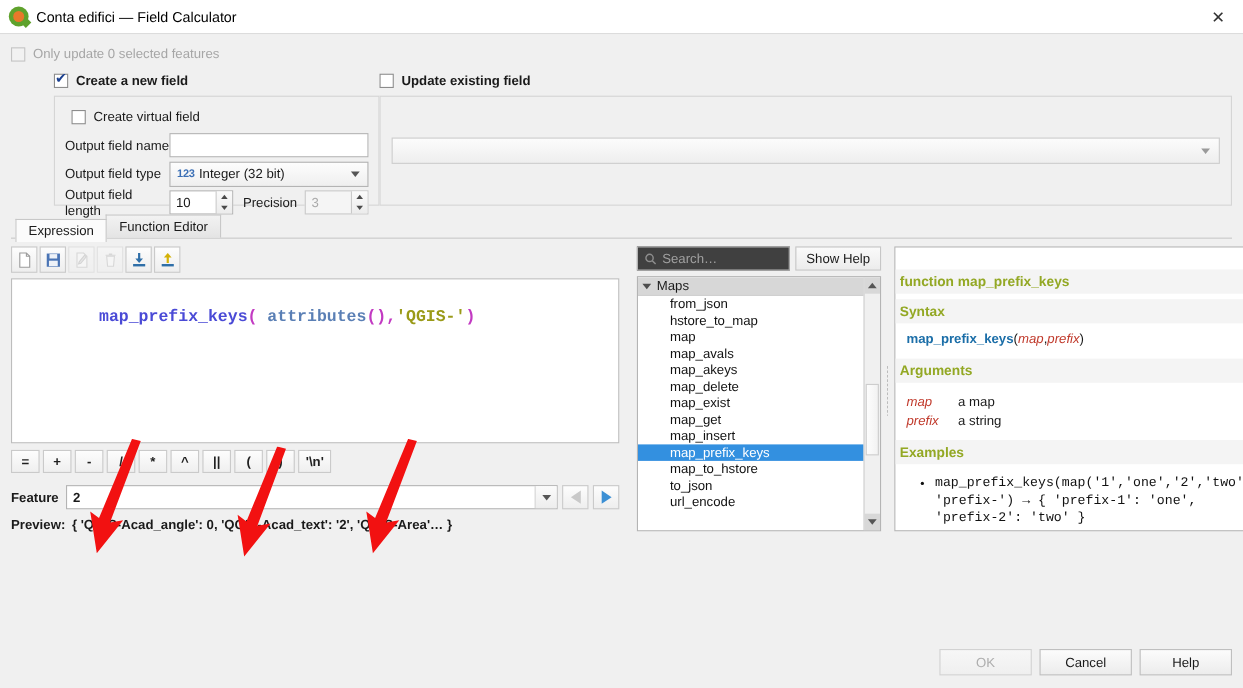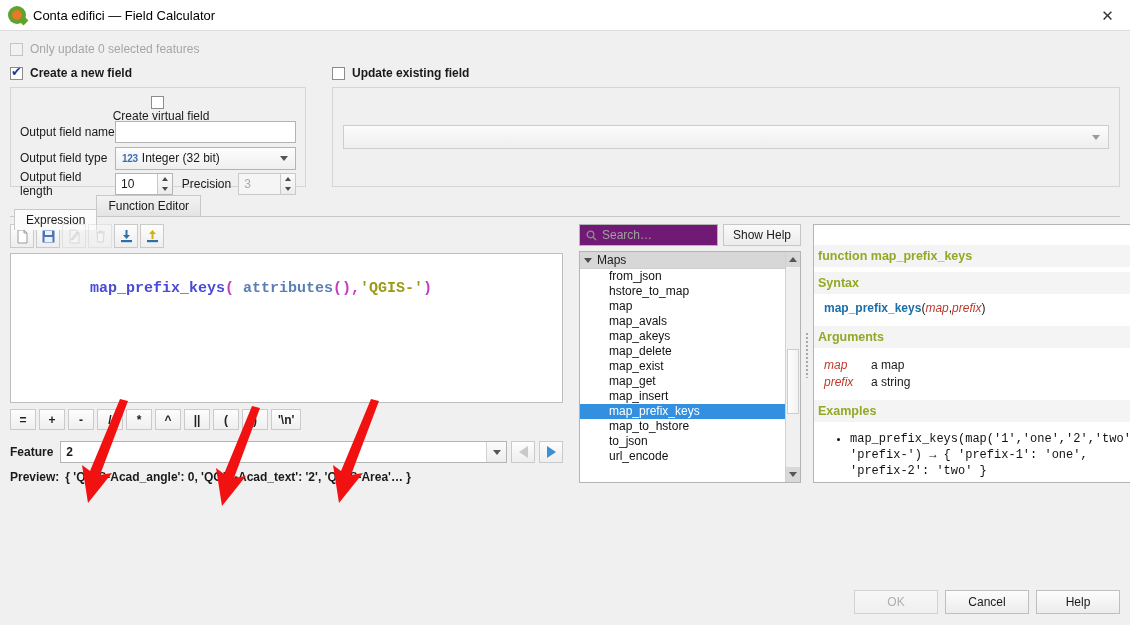--- a/index.html
+++ b/index.html
@@ -47,21 +47,21 @@
   }
   .cbx.disabled{ border-color:#c4c4c4; background:#f2f2f2; }
   .cbx.checked::after{
     content:"✔"; position:absolute; left:0px; top:-4px; font-size:13px; color:#1a3f8f;
     font-family:"DejaVu Sans", sans-serif; line-height:16px;
   }
   .lbl-disabled{ color:#a6a6a6; }
   .lbl-bold{ font-weight:bold; }
 
   
-  .top-cols{ display:flex; gap:26px; margin-top:2px; }
+  .top-cols{ display:flex; gap:0; margin-top:2px;margin-left:39px; }
   .col-left{ width:296px; }
   .col-right{ flex:1; }
 
   .groupbox{
     border:1px solid #d5d5d5; background:#f0f0f0; padding:8px 9px 9px 9px;
   }
   .gb-left{ height:100px; }
   .gb-right{ height:100px; display:flex; align-items:center; padding:0 10px; }
 
   .form-row{ display:flex; align-items:center; height:24px; margin-bottom:2px; }
@@ -113,21 +113,21 @@
   }
 
   
   .tabstrip{ display:flex; align-items:flex-end; height:21px; margin-top:9px;
              border-bottom:1px solid #c8c8c8; padding-left:4px;}
   .tab{
     height:21px; padding:0 11px; display:flex; align-items:center;
     border:1px solid #c8c8c8; border-bottom:none; font-size:12px;
     background:linear-gradient(#f2f2f2,#e4e4e4); margin-right:-1px;
   }
-  .tab.active{ background:#fbfbfb; position:relative; top:14px; padding-bottom:1px;}
+  .tab.active{ background:#fbfbfb; position:relative; top:4px; padding-bottom:1px;}
 
   
   .panes{ display:flex; margin-top:7px; height:262px; }
   .pane-expr{ width:553px; flex:0 0 auto;font-weight:bold; }
   .pane-tree{ width:222px; flex:0 0 auto; margin-left:16px; }
   .splitter{ width:12px; flex:0 0 auto; display:flex; align-items:center; justify-content:center; }
   .splitter .dots{ width:2px; height:46px;
     background-image:radial-gradient(#a9a9a9 40%, transparent 41%);
     background-size:2px 4px; }
   .pane-help{ flex:1; }
@@ -180,21 +180,21 @@
   }
   .tri-l{ width:0;height:0;border-top:6px solid transparent;border-bottom:6px solid transparent;border-right:9px solid #c9c9c9;}
   .tri-r{ width:0;height:0;border-top:6px solid transparent;border-bottom:6px solid transparent;border-left:9px solid #3b8fd4;}
 
   .preview-row{ margin-top:7px; font-size:12px; display:flex; }
   .preview-row .pl{ margin-right:6px; }
 
   
   .tree-top{ display:flex; gap:5px; }
   .search-box{
-    flex:1; height:22px; border:1px solid #b4b4b4; background:#701a75;
+    flex:1; height:22px; border:1px solid #b4b4b4; background:#404040;
     display:flex; align-items:center; padding:0 6px; gap:5px;
   }
   .search-box .ph{ color:#a0a0a0; font-size:12px; }
   .showhelp-btn{
     height:22px; padding:0 9px; border:1px solid #c6c6c6;
     background:linear-gradient(#fafafa,#ececec); font-size:12px;
     display:flex; align-items:center;
   }
   .tree{
     margin-top:5px; height:232px; border:1px solid #b4b4b4; background:#fff;
@@ -295,21 +295,21 @@
       <div class="row-check">
         <span class="cbx"></span>
         <span class="lbl-bold">Update existing field</span>
       </div>
     </div>
   </div>
 
   <div class="top-cols" style="margin-top:4px;">
     <div class="col-left">
       <div class="groupbox gb-left">
-        <div class="row-check" style="margin-bottom:4px;padding-left:6px;flex-direction:column;">
+        <div class="row-check" style="margin-bottom:4px;padding-left:6px;">
           <span class="cbx"></span>
           <span>Create virtual field</span>
         </div>
 
         <div class="form-row">
           <span class="flabel">Output field name</span>
           <input class="inp inp-name" type="text" value="" style="">
         </div>
 
         <div class="form-row">

